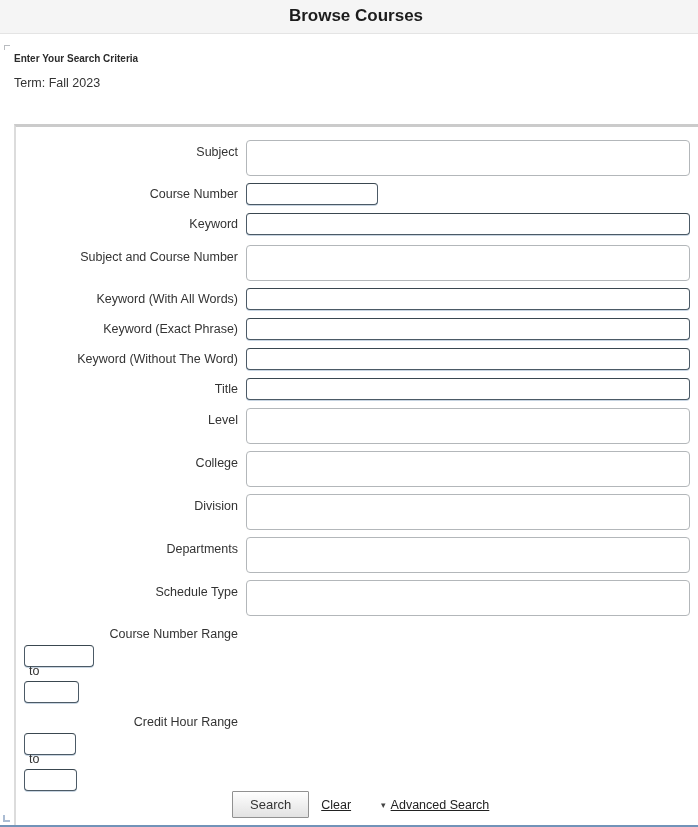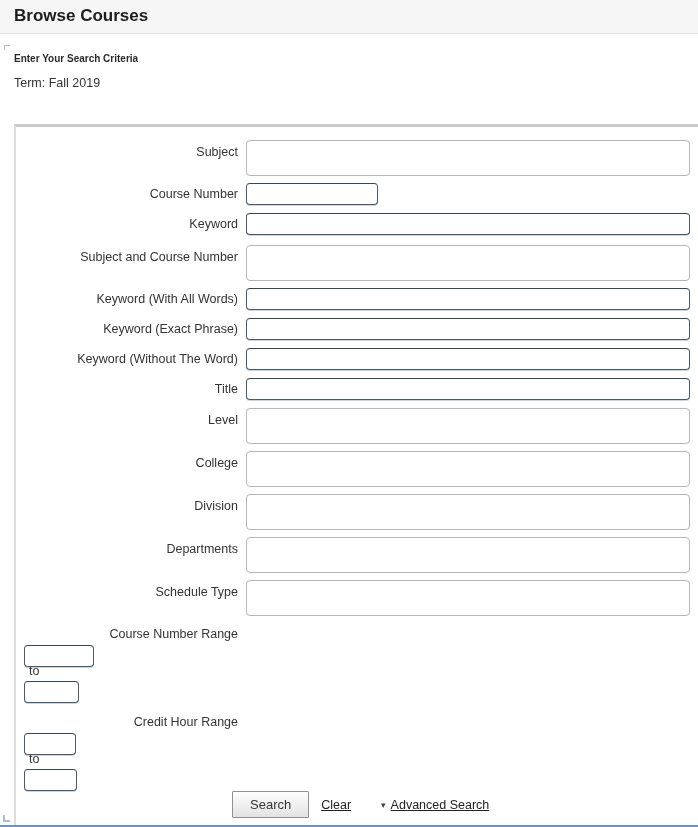--- a/index.html
+++ b/index.html
@@ -3,21 +3,21 @@
 <meta charset="utf-8">
 <style>
   html,body{margin:0;padding:0;}
   body{
     width:698px;height:827px;position:relative;overflow:hidden;
     background:#ffffff;font-family:"Liberation Sans",sans-serif;color:#333;
   }
   
   .appbar{
     position:absolute;top:0;left:0;width:698px;height:34px;box-sizing:border-box;
-    background:#f5f5f5;border-bottom:1px solid #e4e4e4;
+    background:#f5f5f5;border-bottom:1px solid #e4e4e4;text-align:center;
   }
   .appbar h1{
     margin:0;padding:6px 0 0 14px;font-size:17px;font-weight:bold;color:#1c1c1c;
   }
   
   .criteria-heading{
     position:absolute;top:53px;left:14px;margin:0;
     font-size:10px;font-weight:bold;color:#2b2b2b;
   }
   .term{
@@ -82,21 +82,21 @@
 </head>
 <body>
 
 <div class="appbar">
   <h1>Browse Courses</h1>
 </div>
 
 <div class="corner-top"></div>
 
 <h2 class="criteria-heading">Enter Your Search Criteria</h2>
-<div class="term">Term: Fall 2019</div>
+<div class="term">Term: Fall 2023</div>
 
 <div class="panel">
   <div class="row kind-tall">
     <label class="lbl">Subject</label>
     <input class="inp" type="text" value="" style="">
   </div>
 
   <div class="row kind-short">
     <label class="lbl">Course Number</label>
     <input class="inp" type="text" value="" style="">

